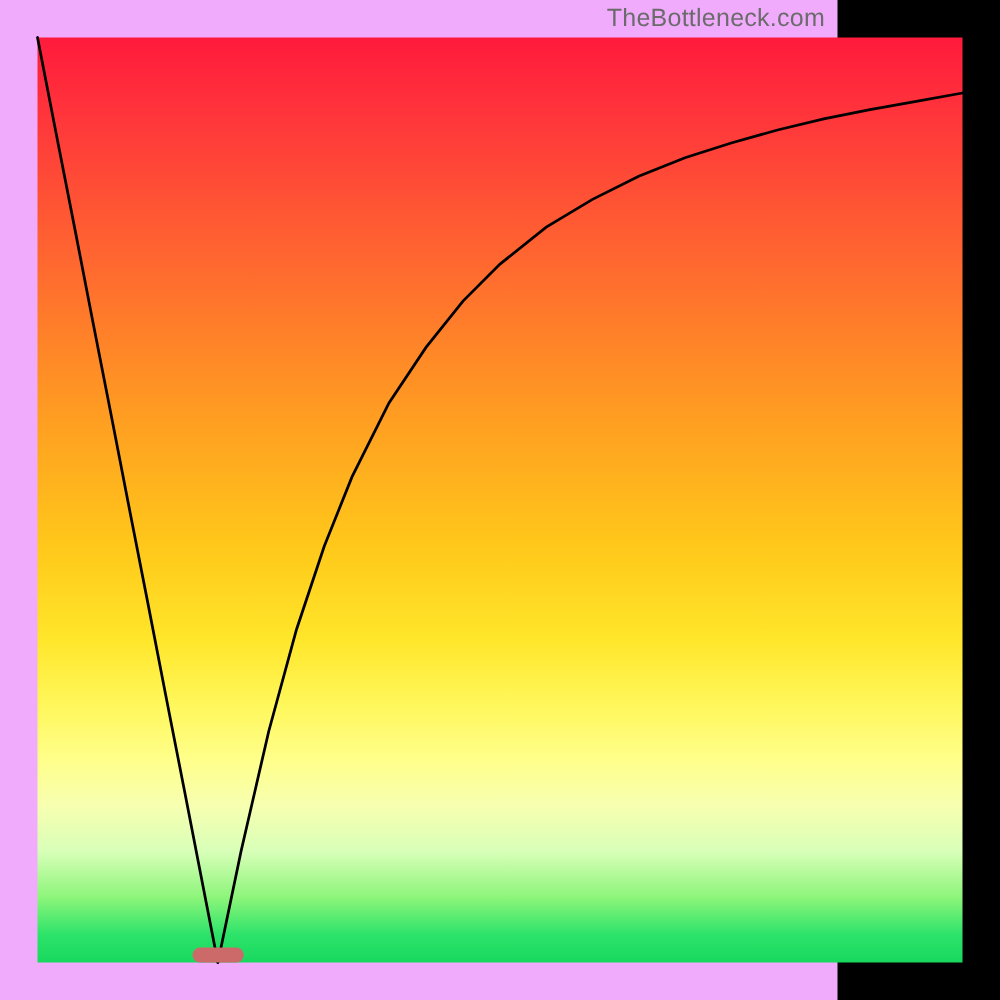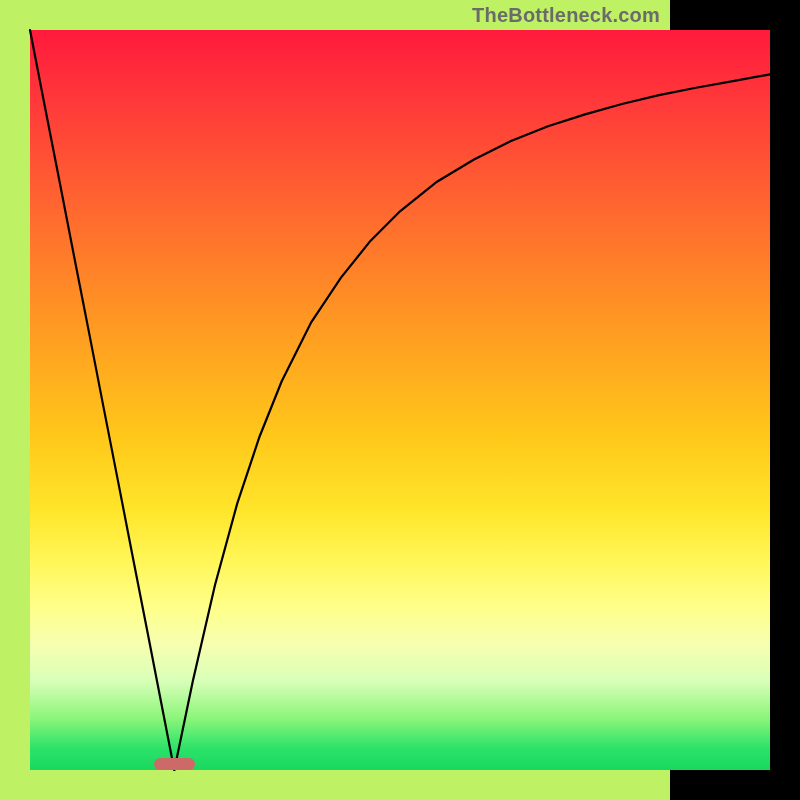--- a/index.html
+++ b/index.html
@@ -8,22 +8,21 @@
     width: 800px;
     height: 800px;
     background: #000;
     overflow: hidden;
     font-family: Arial, Helvetica, sans-serif;
   }
   .frame {
     position: relative;
     width: 670px;
     height: 800px;
-    background: #bef264;
-    font-weight: bold;
+    background: #f0abfc;
   }
   .plot-area {
     position: absolute;
     left: 30px;
     top: 30px;
     width: 740px;
     height: 740px;
     background: linear-gradient(to bottom,
       #ff1a3c 0%,
       #ff3a3a 10%,

